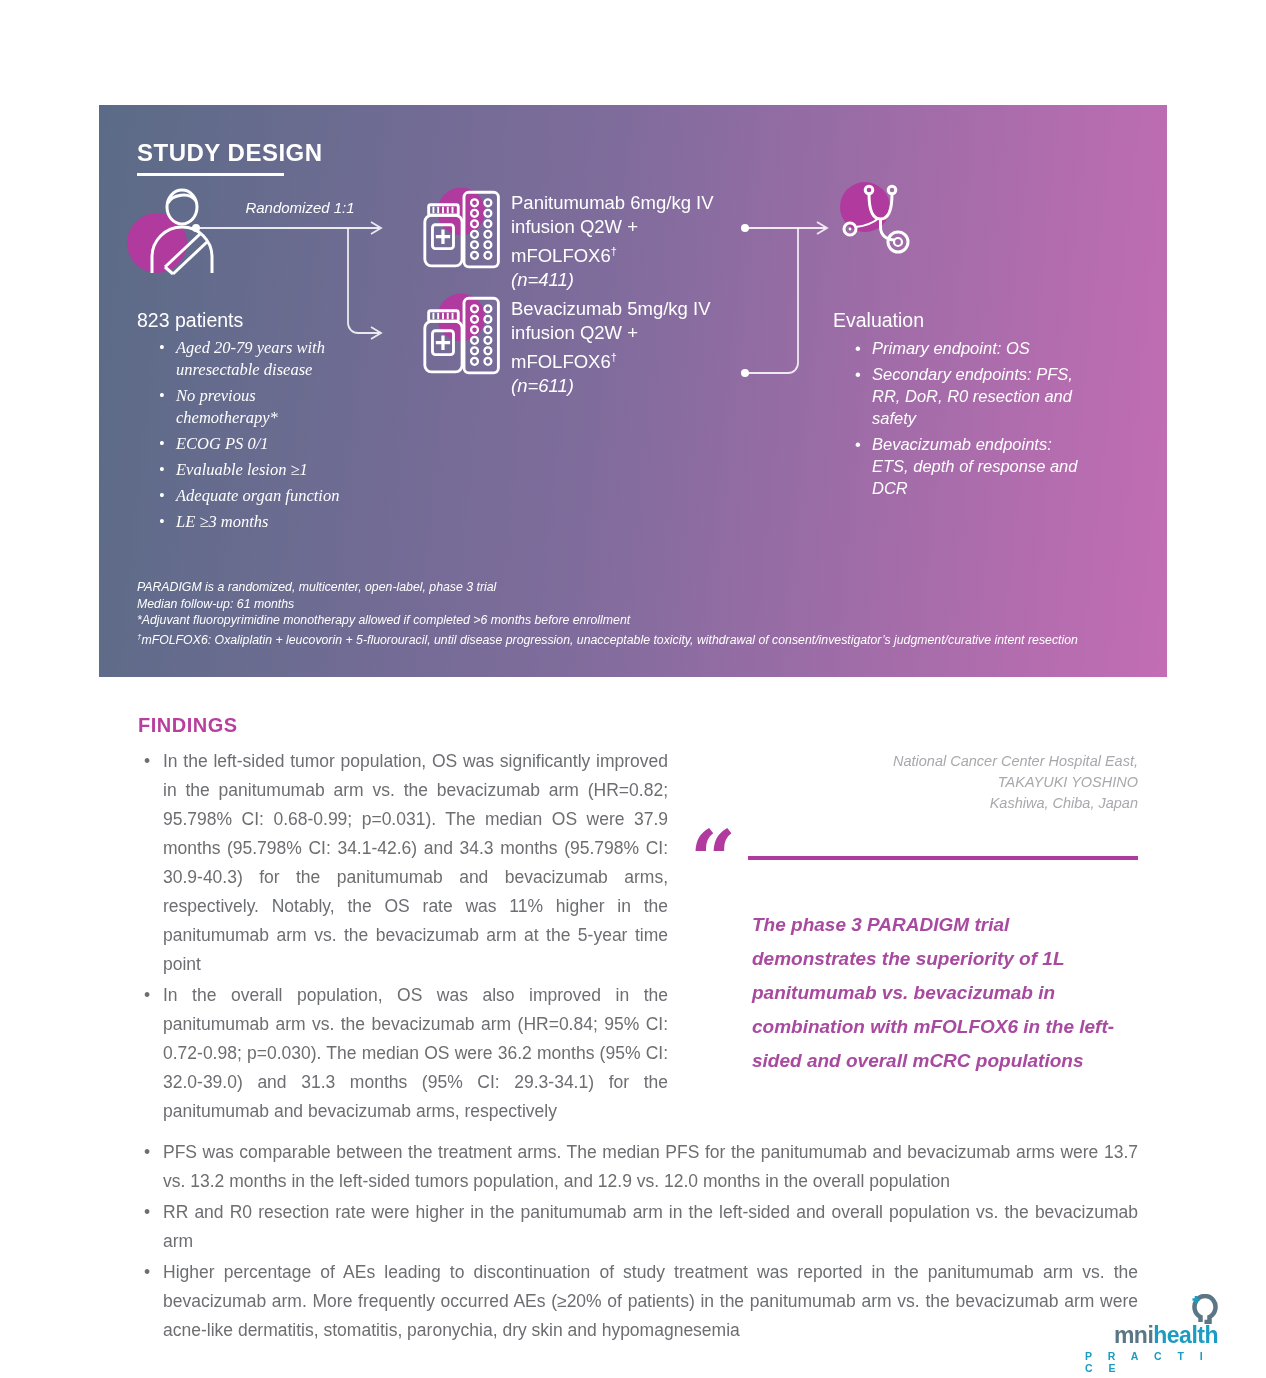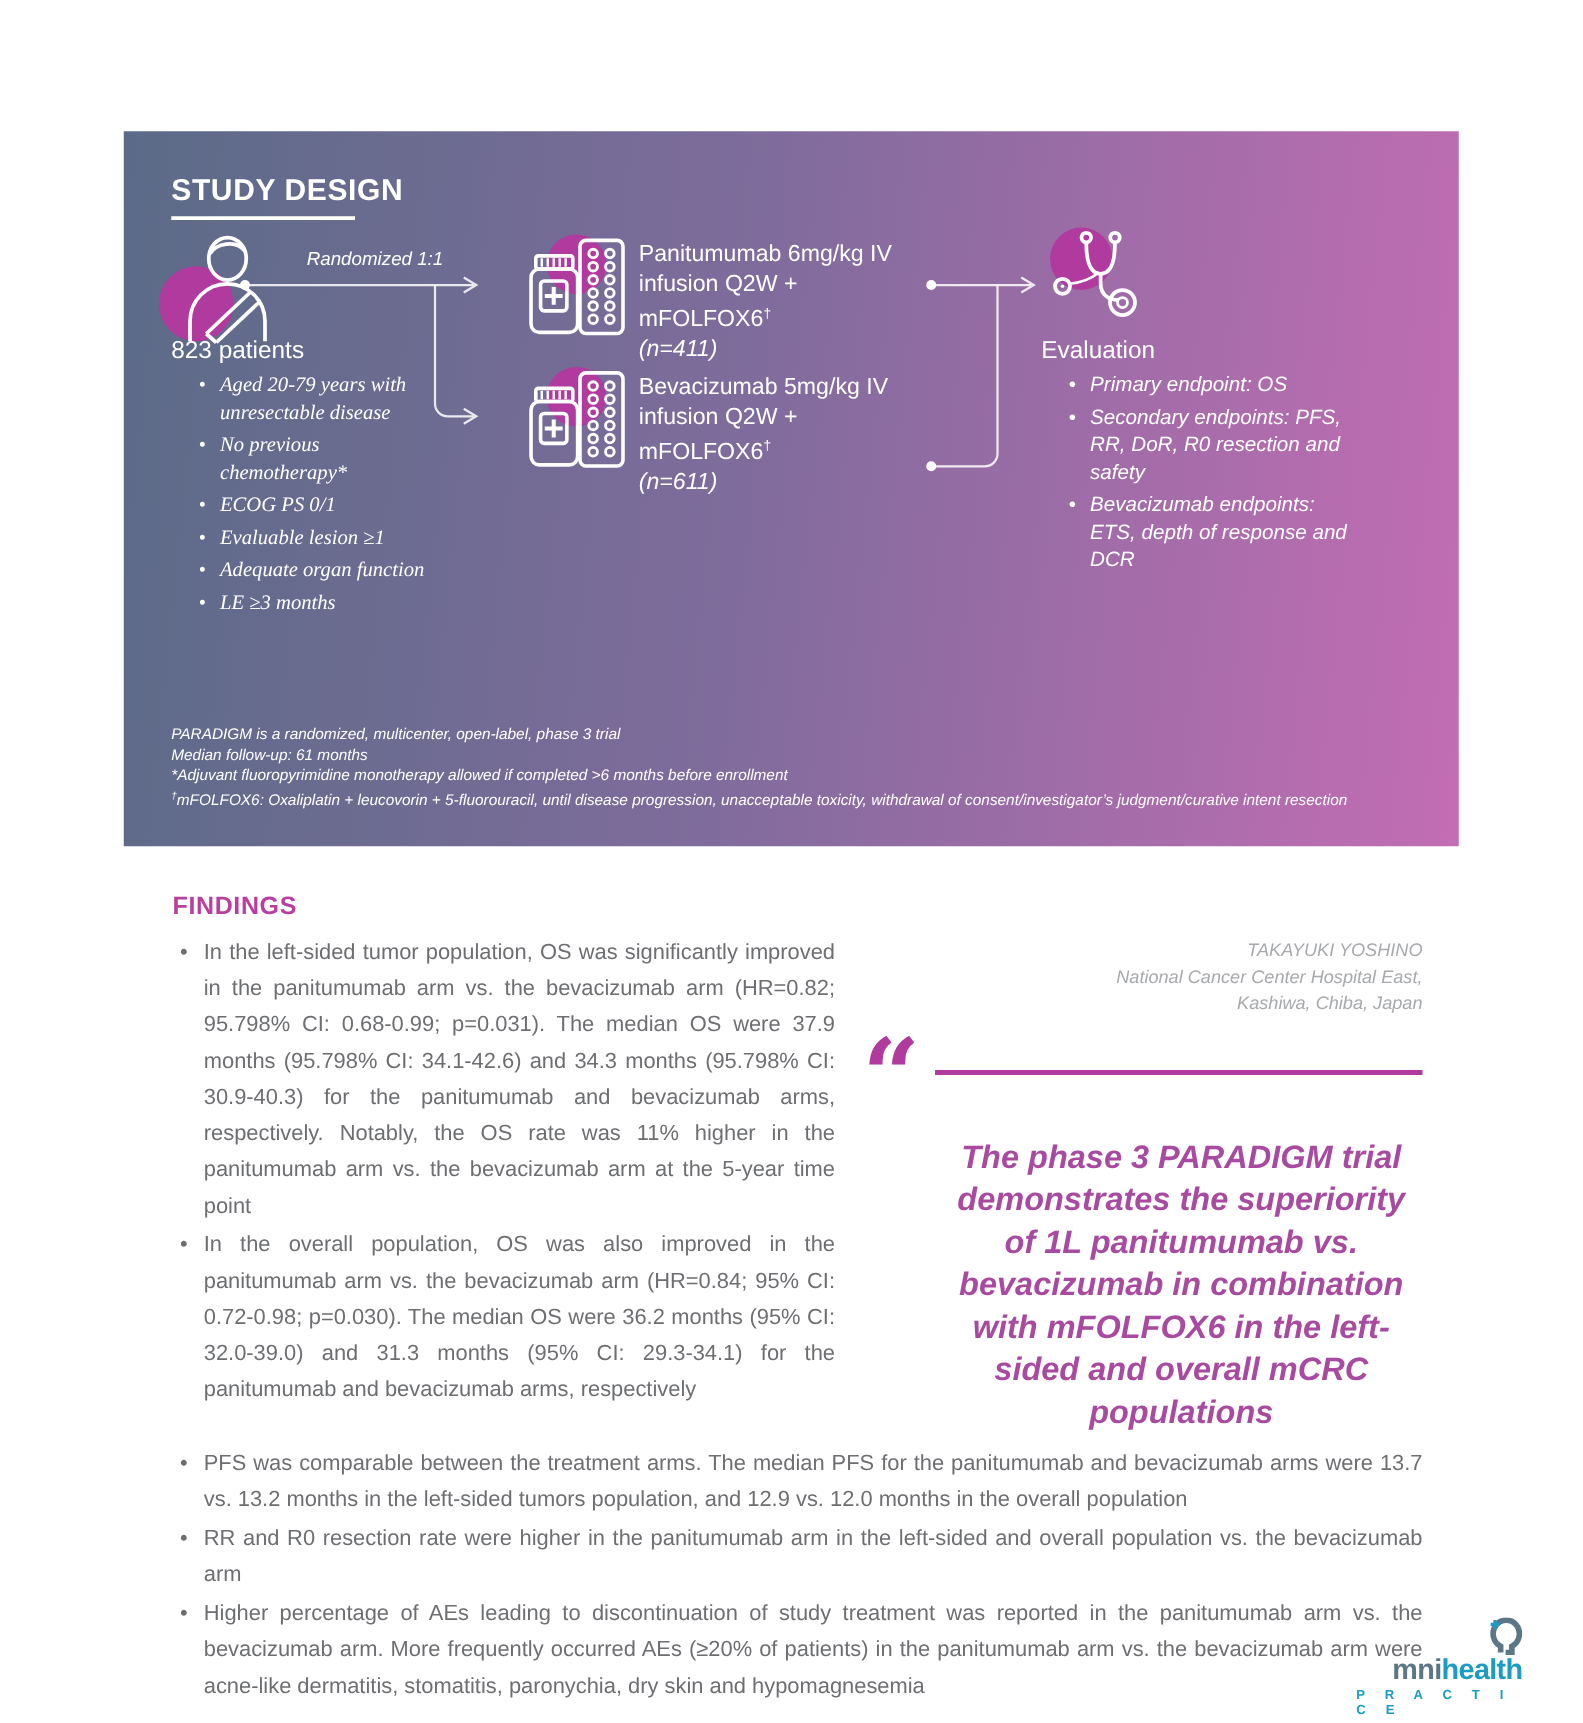--- a/index.html
+++ b/index.html
@@ -35,21 +35,21 @@
     position:absolute; left:116px; top:94px; width:170px; text-align:center;
     font-style:italic; font-size:15px;
   }
 
   .arm-text { position:absolute; left:412px; font-size:18.5px; line-height:24px; }
   .arm-1 { top:86px; }
   .arm-2 { top:192px; }
   .arm-n { font-style:italic; }
   .arm-text sup { font-size:11px; }
 
-  .group-heading { font-size:19.5px; line-height:24px; font-weight:normal; }
+  .group-heading { font-size:19.5px; line-height:24px; font-weight:normal;margin-top:40px; }
   .patients-block { position:absolute; left:38px; top:163px; width:240px; }
   .eval-block     { position:absolute; left:734px; top:163px; width:260px; }
 
   .banner-list { list-style:none; margin-top:5px; }
   .patients-block .banner-list { margin-left:22px; width:195px;font-family:Liberation Serif, serif; }
   .eval-block .banner-list     { margin-left:22px; width:225px; }
   .banner-list li {
     position:relative; padding-left:17px; font-style:italic;
     font-size:16.5px; line-height:22px; margin-bottom:4px;
   }
@@ -87,21 +87,21 @@
 
   .quote-head { display:flex; align-items:flex-start; margin-top:28px; }
   .quote-mark {
     font-family:"DejaVu Serif", serif; font-weight:bold; color:#b13a9e;
     font-size:80px; line-height:36px; height:40px; width:58px; flex:0 0 58px;
   }
   .quote-rule { flex:1; height:4px; background:#b13a9e; margin-top:14px; }
   .quote-text {
     margin-top:26px; padding-left:62px;
     font-weight:bold; font-style:italic; color:#a84a9f;
-    font-size:26px; line-height:34px;text-align:center;
+    font-size:19px; line-height:34px;
   }
 
   
   .logo { position:absolute; left:1083px; top:1294px; width:135px; }
   .logo-row { display:flex; align-items:flex-end;flex-direction:column; }
   .logo-text { font-size:23px; font-weight:bold; letter-spacing:-0.5px; line-height:22px; }
   .logo-mni    { color:#5b7685; }
   .logo-health { color:#1b9cc0; }
   .logo-sub {
     color:#1b9cc0; font-size:10.5px; font-weight:bold;
@@ -266,22 +266,22 @@
   <div class="findings-row">
     <div class="col-left">
       <ul class="findings-list">
         <li>In the left-sided tumor population, OS was significantly improved in the panitumumab arm vs. the bevacizumab arm (HR=0.82; 95.798% CI: 0.68-0.99; p=0.031). The median OS were 37.9 months (95.798% CI: 34.1-42.6) and 34.3 months (95.798% CI: 30.9-40.3) for the panitumumab and bevacizumab arms, respectively. Notably, the OS rate was 11% higher in the panitumumab arm vs. the bevacizumab arm at the 5-year time point</li>
         <li>In the overall population, OS was also improved in the panitumumab arm vs. the bevacizumab arm (HR=0.84; 95% CI: 0.72-0.98; p=0.030). The median OS were 36.2 months (95% CI: 32.0-39.0) and 31.3 months (95% CI: 29.3-34.1) for the panitumumab and bevacizumab arms, respectively</li>
       </ul>
     </div>
 
     <div class="col-right">
       <div class="attribution">
+        <div>National Cancer Center Hospital East,</div>
         <div>TAKAYUKI YOSHINO</div>
-        <div>National Cancer Center Hospital East,</div>
         <div>Kashiwa, Chiba, Japan</div>
       </div>
       <div class="quote-head">
         <div class="quote-mark">“</div>
         <div class="quote-rule"></div>
       </div>
       <div class="quote-text">The phase 3 PARADIGM trial demonstrates the superiority of 1L panitumumab vs. bevacizumab in combination with mFOLFOX6 in the left-sided and overall mCRC populations</div>
     </div>
   </div>
 

